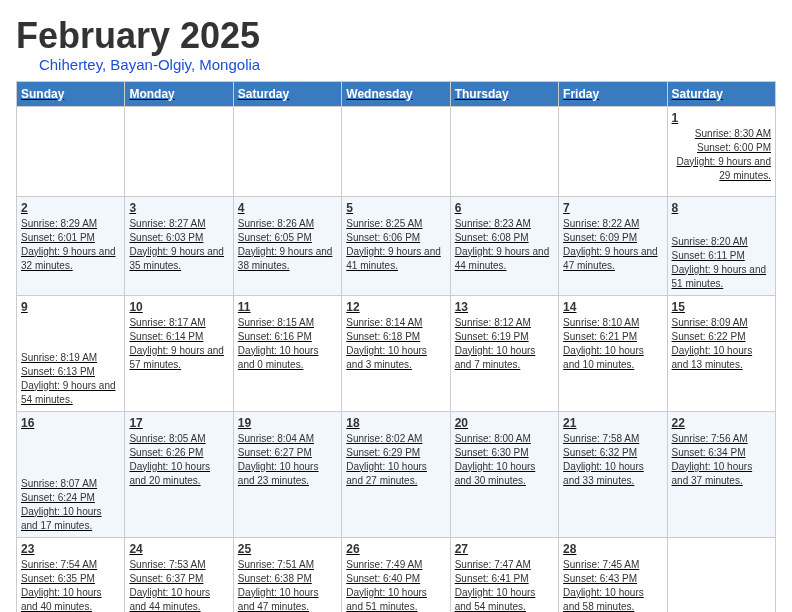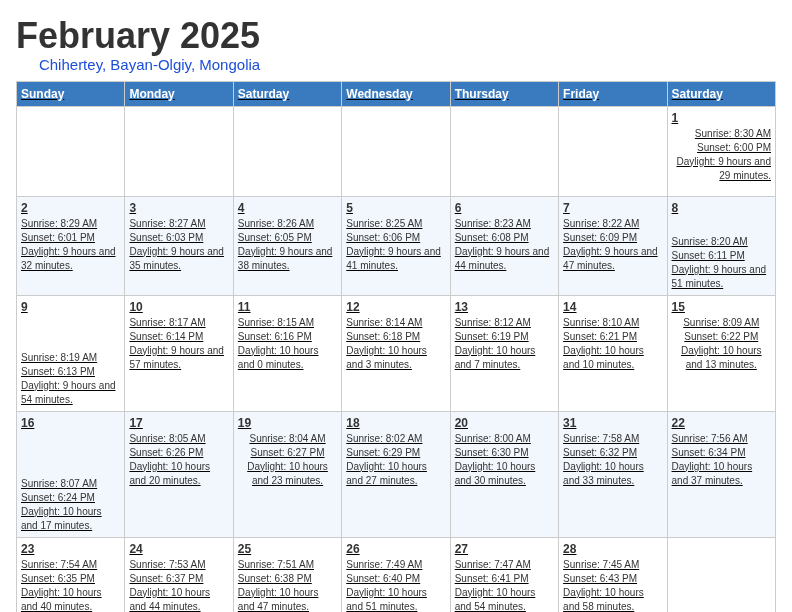--- a/index.html
+++ b/index.html
@@ -196,58 +196,58 @@
 Daylight: 10 hours and 7 minutes.</div>
         </td>
         <td>
           <span class="day-num">14</span>
           <div class="day-info" style="white-space: pre-line;">Sunrise: 8:10 AM
 Sunset: 6:21 PM
 Daylight: 10 hours and 10 minutes.</div>
         </td>
         <td>
           <span class="day-num">15</span>
-          <div class="day-info" style="white-space: pre-line; text-align: center;">Sunrise: 8:09 AM
+          <div class="day-info" style="white-space: pre-line;">Sunrise: 8:09 AM
 Sunset: 6:22 PM
 Daylight: 10 hours and 13 minutes.</div>
         </td>
       </tr>
       <tr>
         <td>
           <span class="day-num">16</span>
           <div class="day-info" style="white-space: pre-line; margin-top: 47px;">Sunrise: 8:07 AM
 Sunset: 6:24 PM
 Daylight: 10 hours and 17 minutes.</div>
         </td>
         <td>
           <span class="day-num">17</span>
           <div class="day-info" style="white-space: pre-line;">Sunrise: 8:05 AM
 Sunset: 6:26 PM
 Daylight: 10 hours and 20 minutes.</div>
         </td>
         <td>
           <span class="day-num">19</span>
-          <div class="day-info" style="white-space: pre-line; text-align: center;">Sunrise: 8:04 AM
+          <div class="day-info" style="white-space: pre-line;">Sunrise: 8:04 AM
 Sunset: 6:27 PM
 Daylight: 10 hours and 23 minutes.</div>
         </td>
         <td>
           <span class="day-num">18</span>
           <div class="day-info" style="white-space: pre-line;">Sunrise: 8:02 AM
 Sunset: 6:29 PM
 Daylight: 10 hours and 27 minutes.</div>
         </td>
         <td>
           <span class="day-num">20</span>
           <div class="day-info" style="white-space: pre-line;">Sunrise: 8:00 AM
 Sunset: 6:30 PM
 Daylight: 10 hours and 30 minutes.</div>
         </td>
         <td>
-          <span class="day-num">31</span>
+          <span class="day-num">21</span>
           <div class="day-info" style="white-space: pre-line;">Sunrise: 7:58 AM
 Sunset: 6:32 PM
 Daylight: 10 hours and 33 minutes.</div>
         </td>
         <td>
           <span class="day-num">22</span>
           <div class="day-info" style="white-space: pre-line;">Sunrise: 7:56 AM
 Sunset: 6:34 PM
 Daylight: 10 hours and 37 minutes.</div>
         </td>

